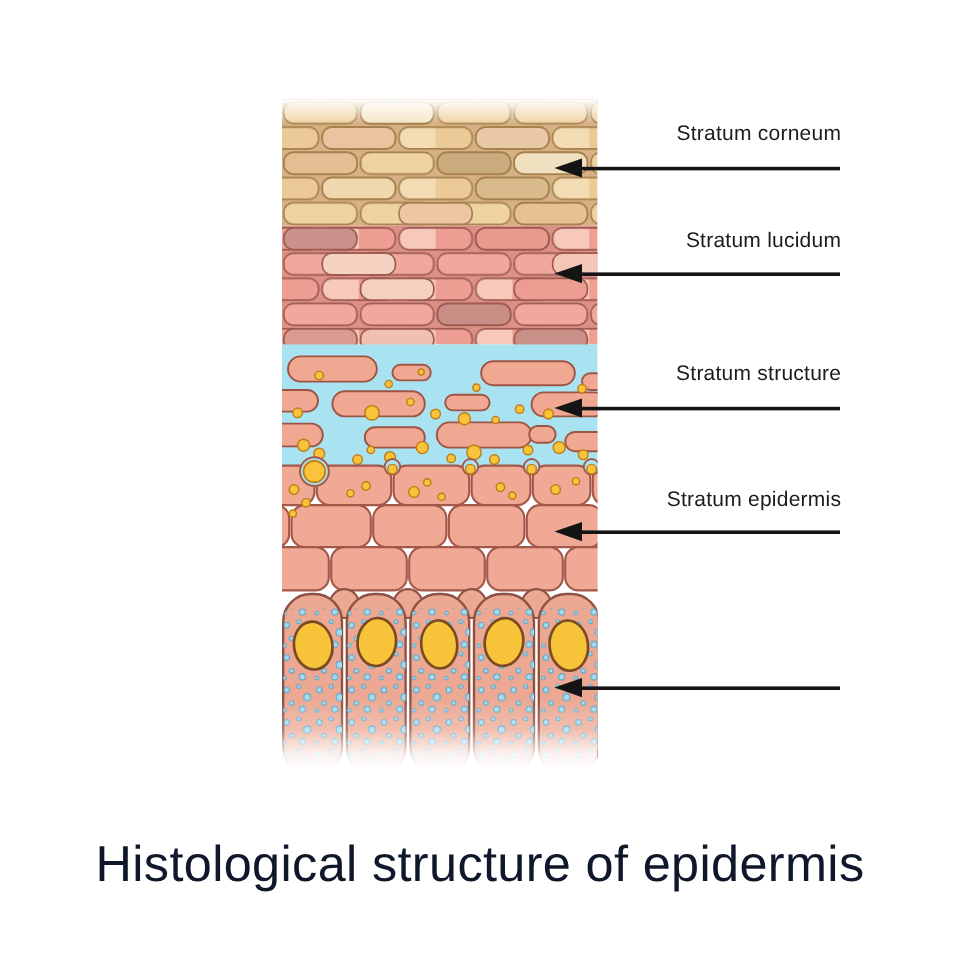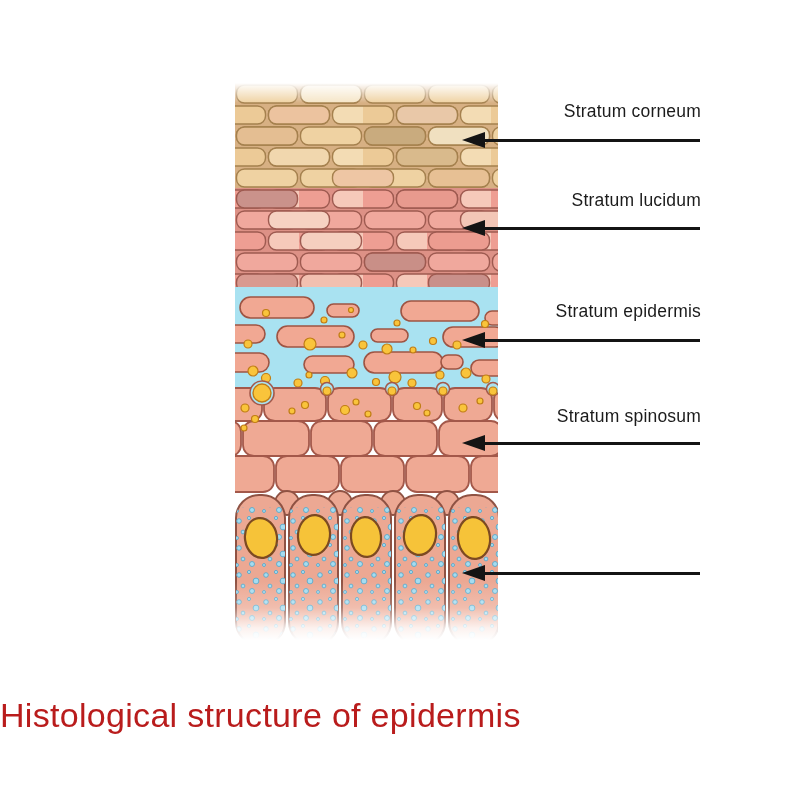--- a/index.html
+++ b/index.html
@@ -5,22 +5,22 @@
   html,body{margin:0;padding:0;background:#ffffff;}
   .canvas{position:relative;width:800px;height:800px;background:#ffffff;overflow:hidden;
           font-family:"Liberation Sans",sans-serif;}
   .diagram-svg{position:absolute;left:235px;top:83px;width:263px;height:557px;}
   .layer-label{position:absolute;left:350px;right:99px;text-align:right;
                font-size:17.5px;line-height:22px;color:#1b1b1b;letter-spacing:.2px;}
   .arrow{position:absolute;left:485px;width:215px;height:3px;background:#141414;}
   .arrow::before{content:"";position:absolute;right:100%;top:50%;transform:translateY(-50%);
                  border-top:8px solid transparent;border-bottom:8px solid transparent;
                  border-right:23px solid #141414;}
-  .figure-title{position:absolute;left:0;right:0;top:696px;text-align:left;
-                font-size:34px;color:#b91c1c;letter-spacing:.3px;}
+  .figure-title{position:absolute;left:0;right:0;top:696px;text-align:center;
+                font-size:42px;color:#0f172a;letter-spacing:.3px;}
 </style>
 </head>
 <body>
 
 <div class="canvas">
 
   <svg class="diagram-svg" viewBox="0 0 263 557" aria-hidden="true">
     <defs>
       <pattern id="pbrickA" width="64" height="42" patternUnits="userSpaceOnUse">
         <rect width="64" height="42" fill="#d7b083"></rect>
@@ -213,22 +213,22 @@
         <ellipse cx="239" cy="455" rx="16" ry="21" transform="rotate(-6 239 455)"></ellipse>
       </g>
     </g>
 
     <rect x="0" y="0" width="263" height="20" fill="url(#gradTop)"></rect>
     <rect x="0" y="498" width="263" height="59" fill="url(#gradBottom)"></rect>
   </svg>
 
   <div class="layer-label" style="top:189px">Stratum lucidum</div>
   <div class="layer-label" style="top:100px">Stratum corneum</div>
-  <div class="layer-label" style="top:300px">Stratum epidermis</div>
-  <div class="layer-label" style="top:405px">Stratum spinosum</div>
+  <div class="layer-label" style="top:300px">Stratum structure</div>
+  <div class="layer-label" style="top:405px">Stratum epidermis</div>
 
   <div class="arrow" style="top:138.5px"></div>
   <div class="arrow" style="top:226.5px"></div>
   <div class="arrow" style="top:338.5px"></div>
   <div class="arrow" style="top:441.5px"></div>
   <div class="arrow" style="top:571.5px"></div>
 
   <div class="figure-title">Histological structure of epidermis</div>
 </div>
 

